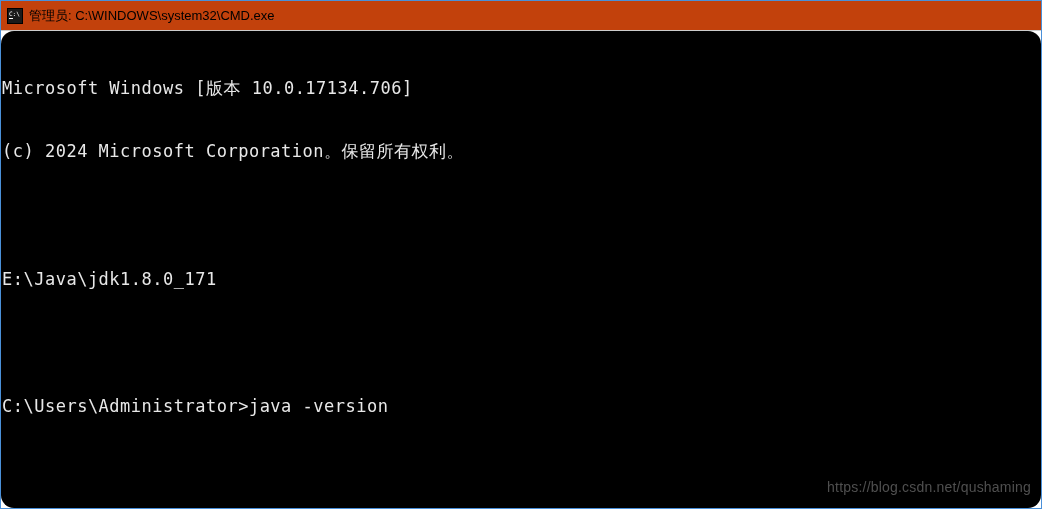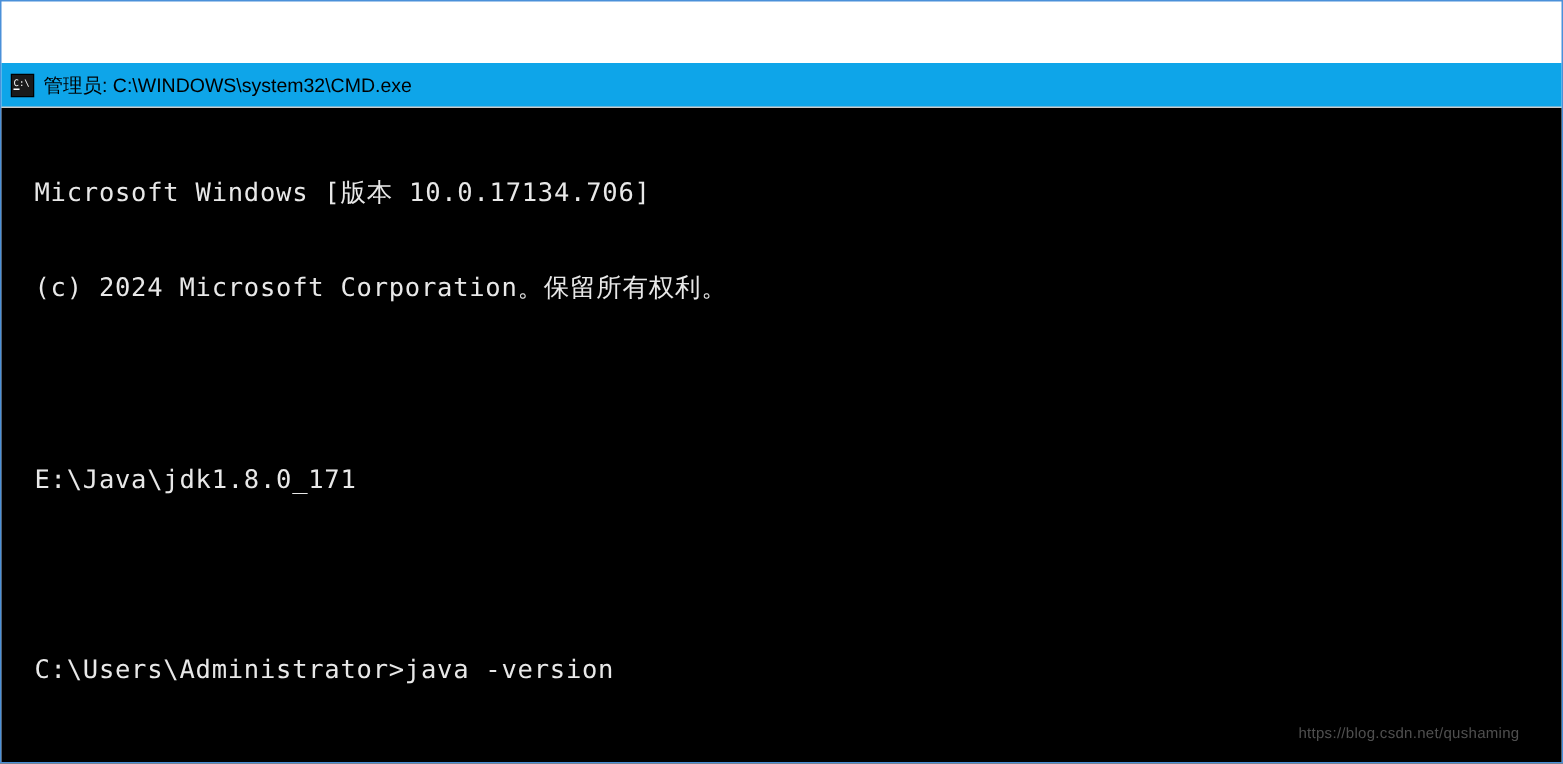--- a/index.html
+++ b/index.html
@@ -17,26 +17,25 @@
     }
     .window {
       width: 100%;
       height: 100%;
       border: 1px solid #4a90d9;
       display: flex;
       flex-direction: column;
     }
     .titlebar {
       height: 30px;
-      background: #0ea5e9;
+      background: #c2410c;
       display: flex;
       align-items: center;
       padding: 0 6px;
       border-bottom: 1px solid #ccc;
-      margin-top: 41px;
     }
     .titlebar-icon {
       width: 16px;
       height: 16px;
       margin-right: 6px;
       display: flex;
       align-items: center;
       justify-content: center;
     }
     .titlebar-icon svg {
@@ -45,38 +44,39 @@
     }
     .titlebar-text {
       font-size: 13px;
       color: #000;
       font-family: "Microsoft YaHei", Tahoma, sans-serif;
     }
     .terminal {
       flex: 1;
       background: #000000;
       color: #e8e8e8;
-      padding: 4px 22px;
+      padding: 4px 1px;
       font-family: "NSimSun", "SimSun", "Consolas", monospace;
       font-size: 17px;
       line-height: 1.25;
       white-space: pre;
       letter-spacing: 0.5px;
       overflow: hidden;
       position: relative;
+      border-radius: 13px;
     }
     .terminal .line {
       min-height: 1.25em;
     }
     .watermark {
       position: absolute;
       bottom: 12px;
-      right: 28px;
+      right: 10px;
       color: #7a7a7a;
-      font-size: 10px;
+      font-size: 14px;
       font-family: Arial, sans-serif;
       opacity: 0.65;
       letter-spacing: 0.2px;
     }
   </style>
 </head>
 <body>
 
 <div class="window">
   <div class="titlebar">

